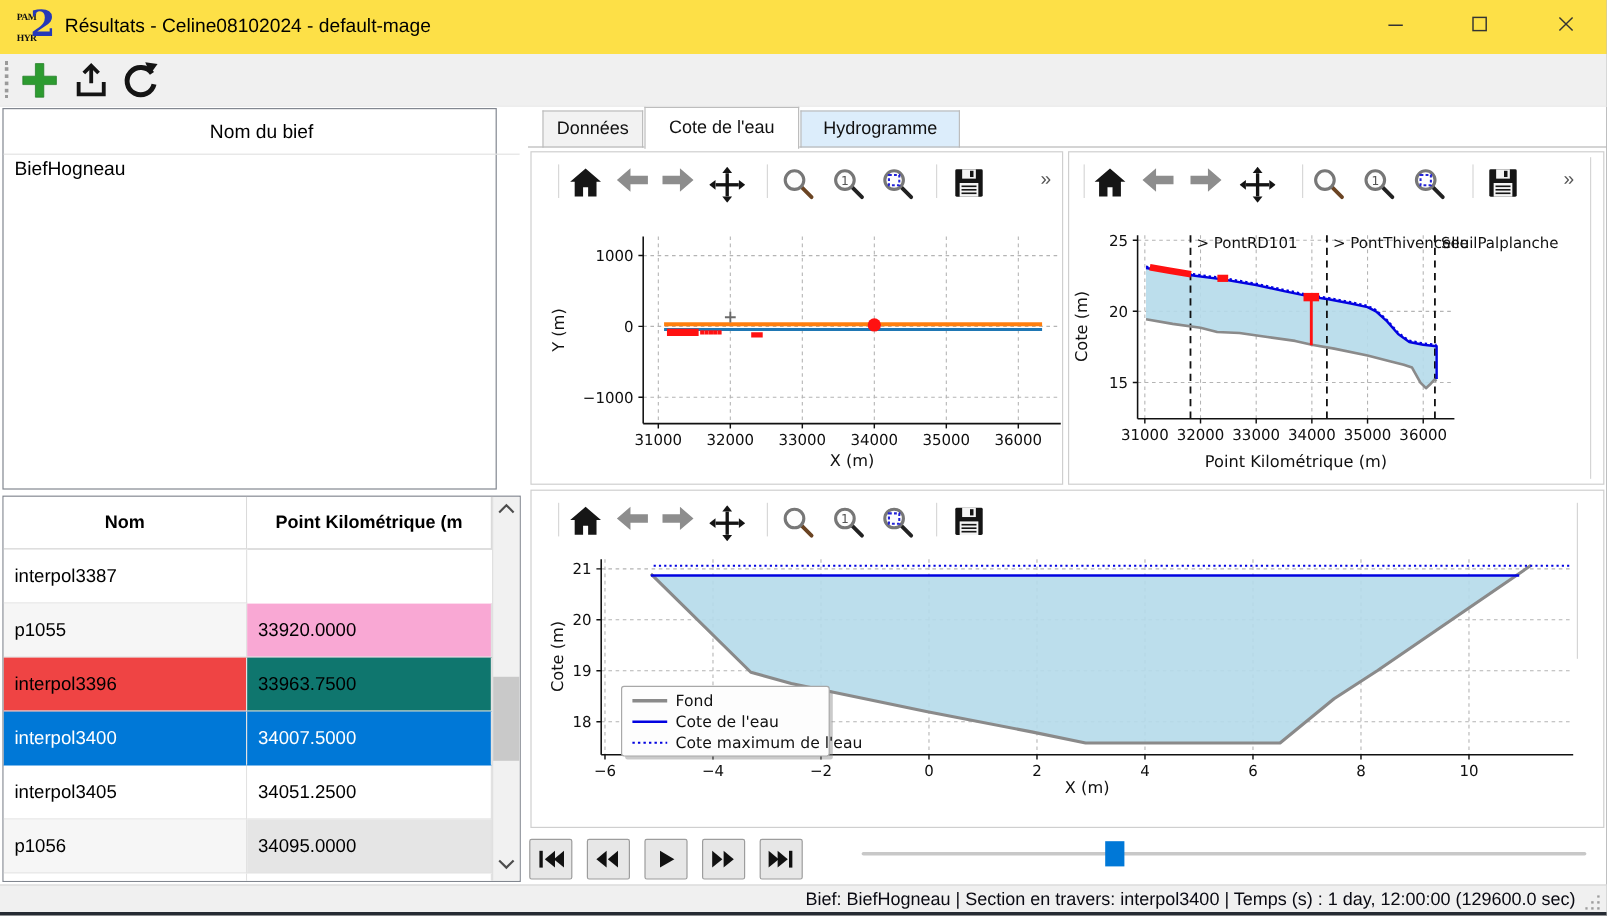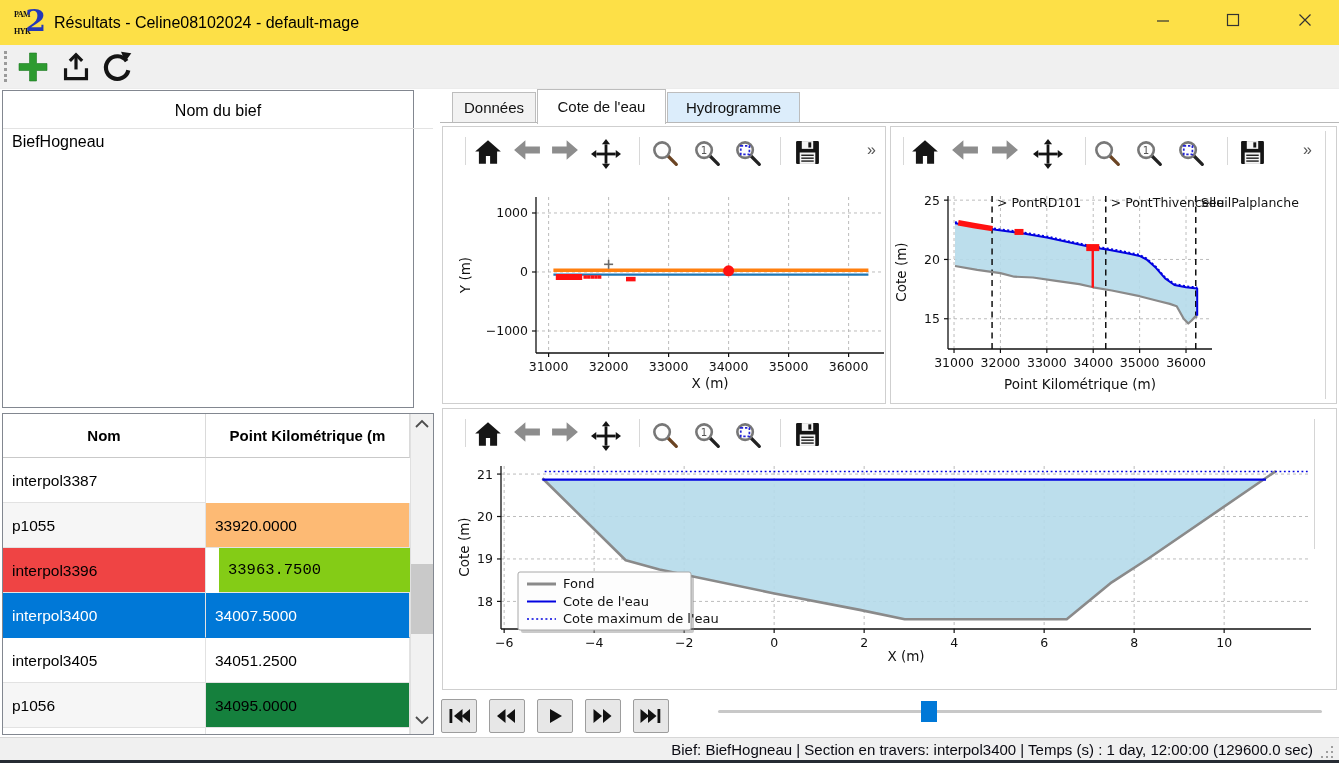--- a/index.html
+++ b/index.html
@@ -107,29 +107,29 @@
   <div class="abs lpanel" id="bief-panel">
     <div class="abs" id="bief-header">Nom du bief</div>
     <div class="abs bief-item">BiefHogneau</div>
   </div>
 
   <div class="abs lpanel" id="table-panel">
       <div class="thead" style="left: 0px; width: 203px;">Nom</div>
       <div class="thead" style="left: 203px; width: 204px;">Point Kilométrique (m</div>
       <div class="trow-cell" style="left: 0px; width: 203px; top: 44px; background: rgb(255, 255, 255); color: rgb(0, 0, 0);">interpol3387</div>
       <div class="trow-cell" style="left: 0px; width: 203px; top: 89px; background: rgb(246, 246, 246); color: rgb(0, 0, 0);">p1055</div>
-      <div class="trow-cell" style="left: 203px; width: 204px; top: 89px; background: #fdba74; color: rgb(0, 0, 0);">33920.0000</div>
+      <div class="trow-cell" style="left: 203px; width: 204px; top: 89px; background: #f9a8d4; color: rgb(0, 0, 0);">33920.0000</div>
       <div class="trow-cell" style="left: 0px; width: 203px; top: 134px; background: #ef4444; color: rgb(0, 0, 0);">interpol3396</div>
-      <div class="trow-cell" style="left: 216px; width: 204px; top: 134px; background: #84cc16; color: rgb(0, 0, 0); font-family: Liberation Mono, monospace;">33963.7500</div>
+      <div class="trow-cell" style="left: 203px; width: 204px; top: 134px; background: #0f766e; color: rgb(0, 0, 0);">33963.7500</div>
       <div class="trow-cell" style="left: 0px; width: 203px; top: 179px; background: rgb(0, 120, 215); color: rgb(255, 255, 255); border-bottom: 1px solid rgb(0, 120, 215);">interpol3400</div>
       <div class="trow-cell" style="left: 203px; width: 204px; top: 179px; background: rgb(0, 120, 215); color: rgb(255, 255, 255); border-bottom: 1px solid rgb(0, 120, 215);">34007.5000</div>
       <div class="trow-cell" style="left: 0px; width: 203px; top: 224px; background: rgb(255, 255, 255); color: rgb(0, 0, 0);">interpol3405</div>
       <div class="trow-cell" style="left: 203px; width: 204px; top: 224px; background: rgb(255, 255, 255); color: rgb(0, 0, 0);">34051.2500</div>
       <div class="trow-cell" style="left: 0px; width: 203px; top: 269px; background: rgb(246, 246, 246); color: rgb(0, 0, 0);">p1056</div>
-      <div class="trow-cell" style="left: 203px; width: 204px; top: 269px; background: #15803d; color: rgb(0, 0, 0);">34095.0000</div>
+      <div class="trow-cell" style="left: 203px; width: 204px; top: 269px; background: #e5e5e5; color: rgb(0, 0, 0);">34095.0000</div>
       <div class="trow-cell" style="left: 0px; top: 314px; width: 203px; height: 20px; background: rgb(255, 255, 255);"></div>
       <div class="trow-cell" style="left: 203px; top: 314px; width: 204px; height: 20px; background: rgb(255, 255, 255);"></div>
       <div id="tbl-scroll">
         <svg class="scr-arrow" style="top:4px">
           <path d="M2 9 L8 3 L14 9" fill="none" stroke="#4d4d4d" stroke-width="1.8"></path>
         </svg>
         <div id="tbl-thumb"></div>
         <svg class="scr-arrow" style="top:300px">
           <path d="M2 3 L8 9 L14 3" fill="none" stroke="#4d4d4d" stroke-width="1.8"></path>
         </svg>

